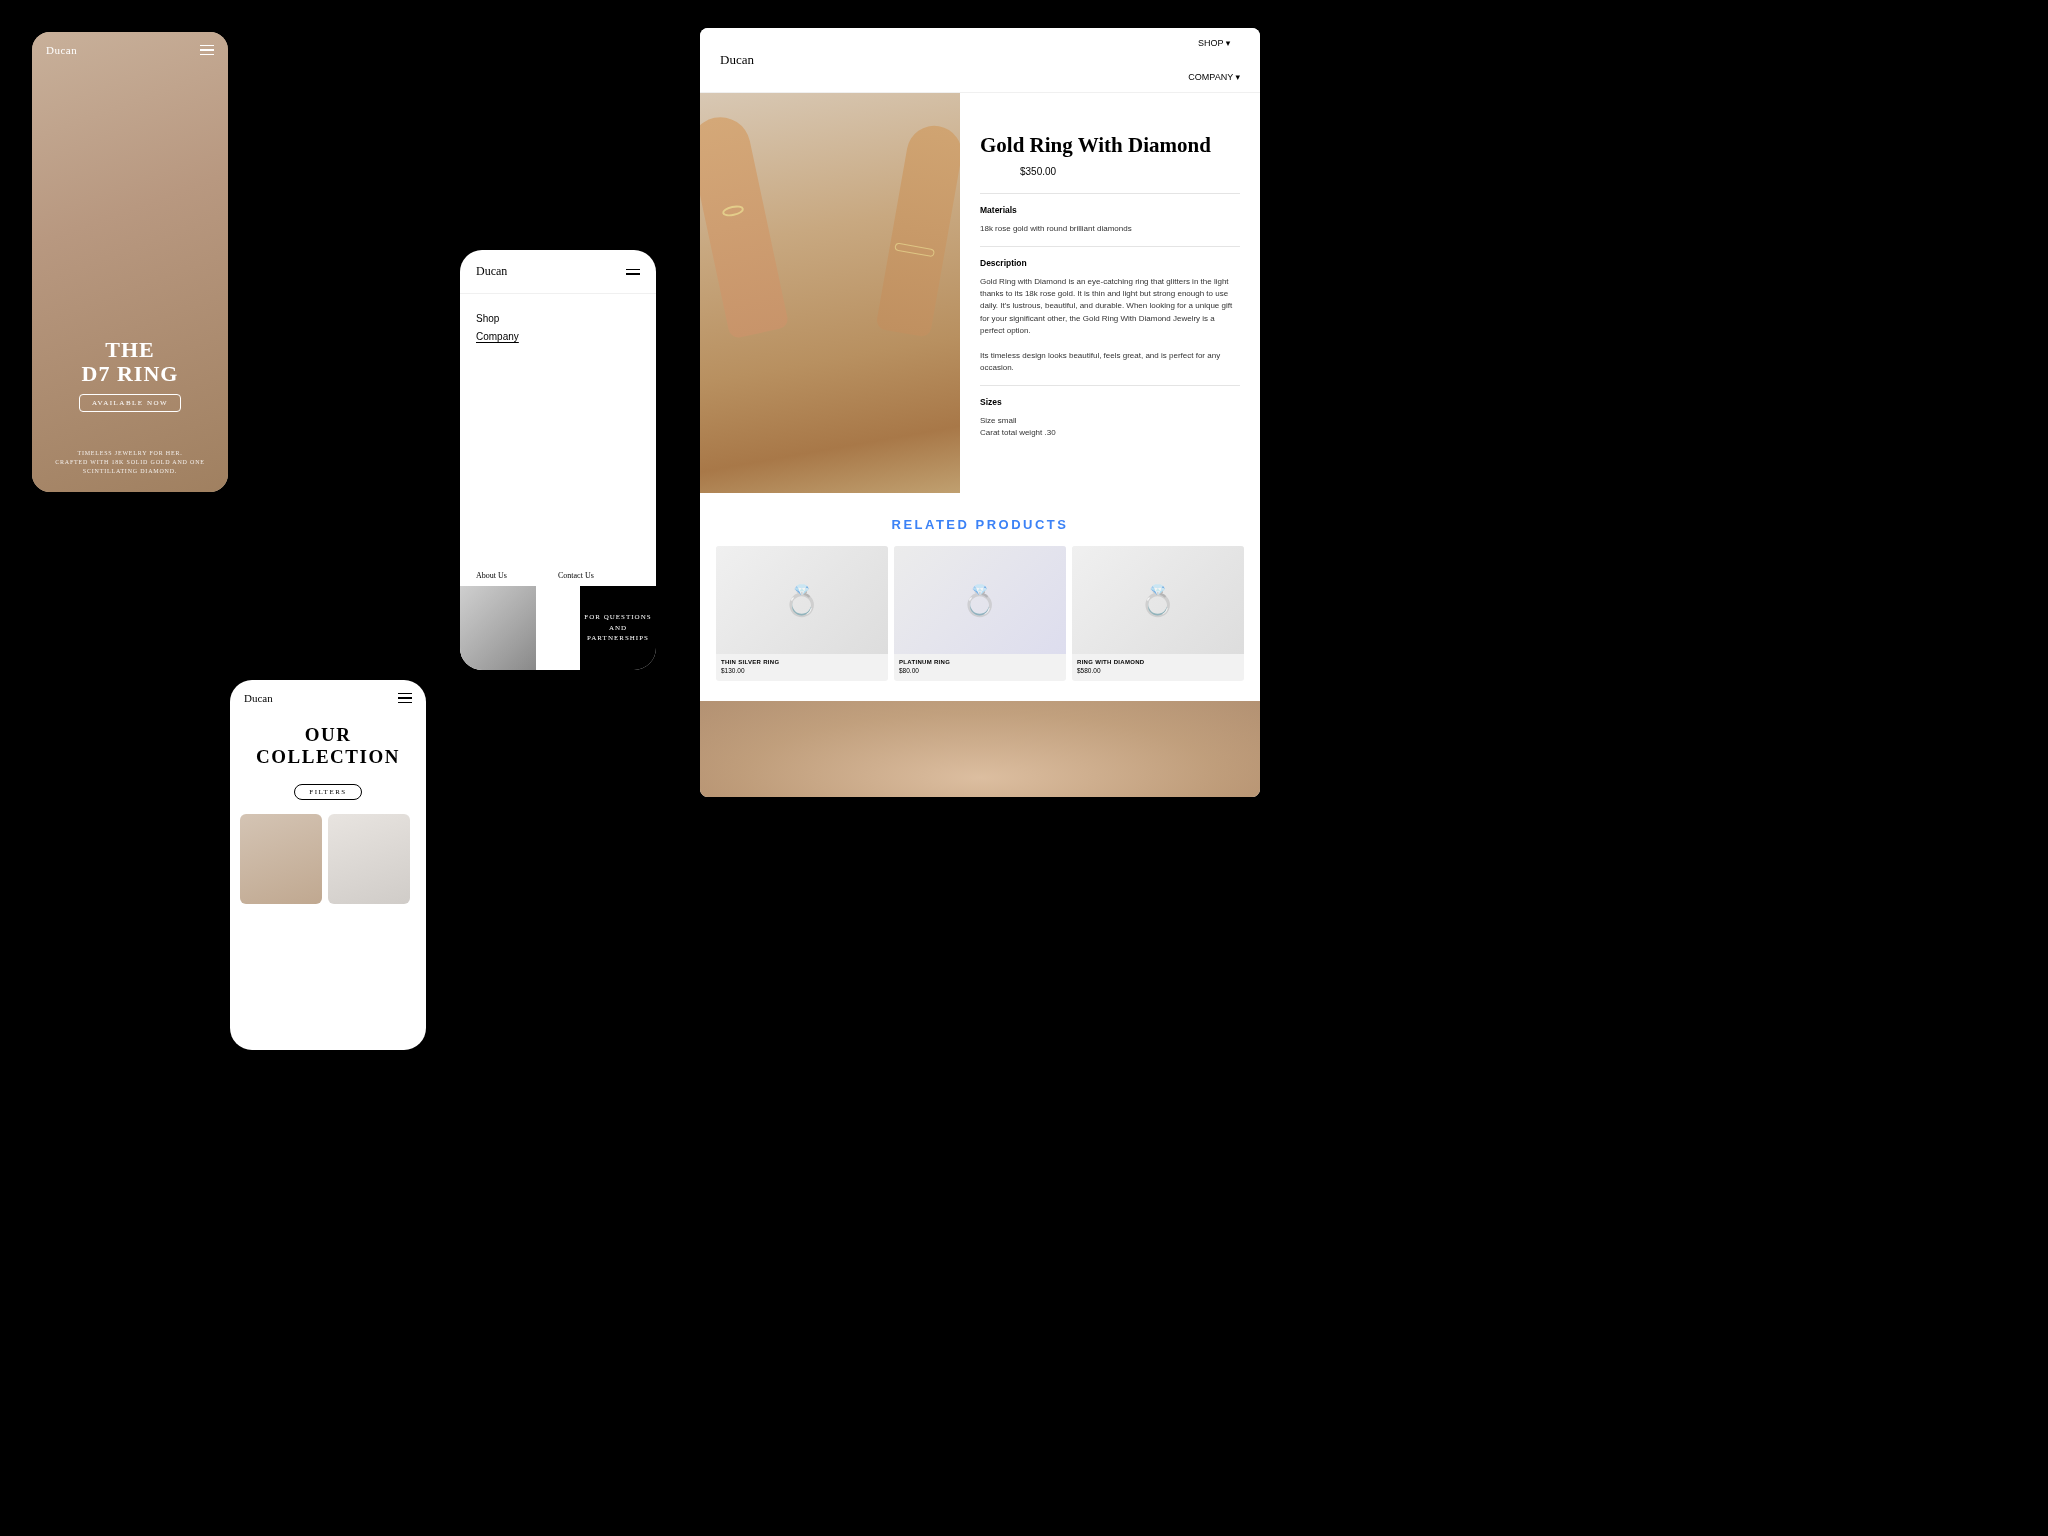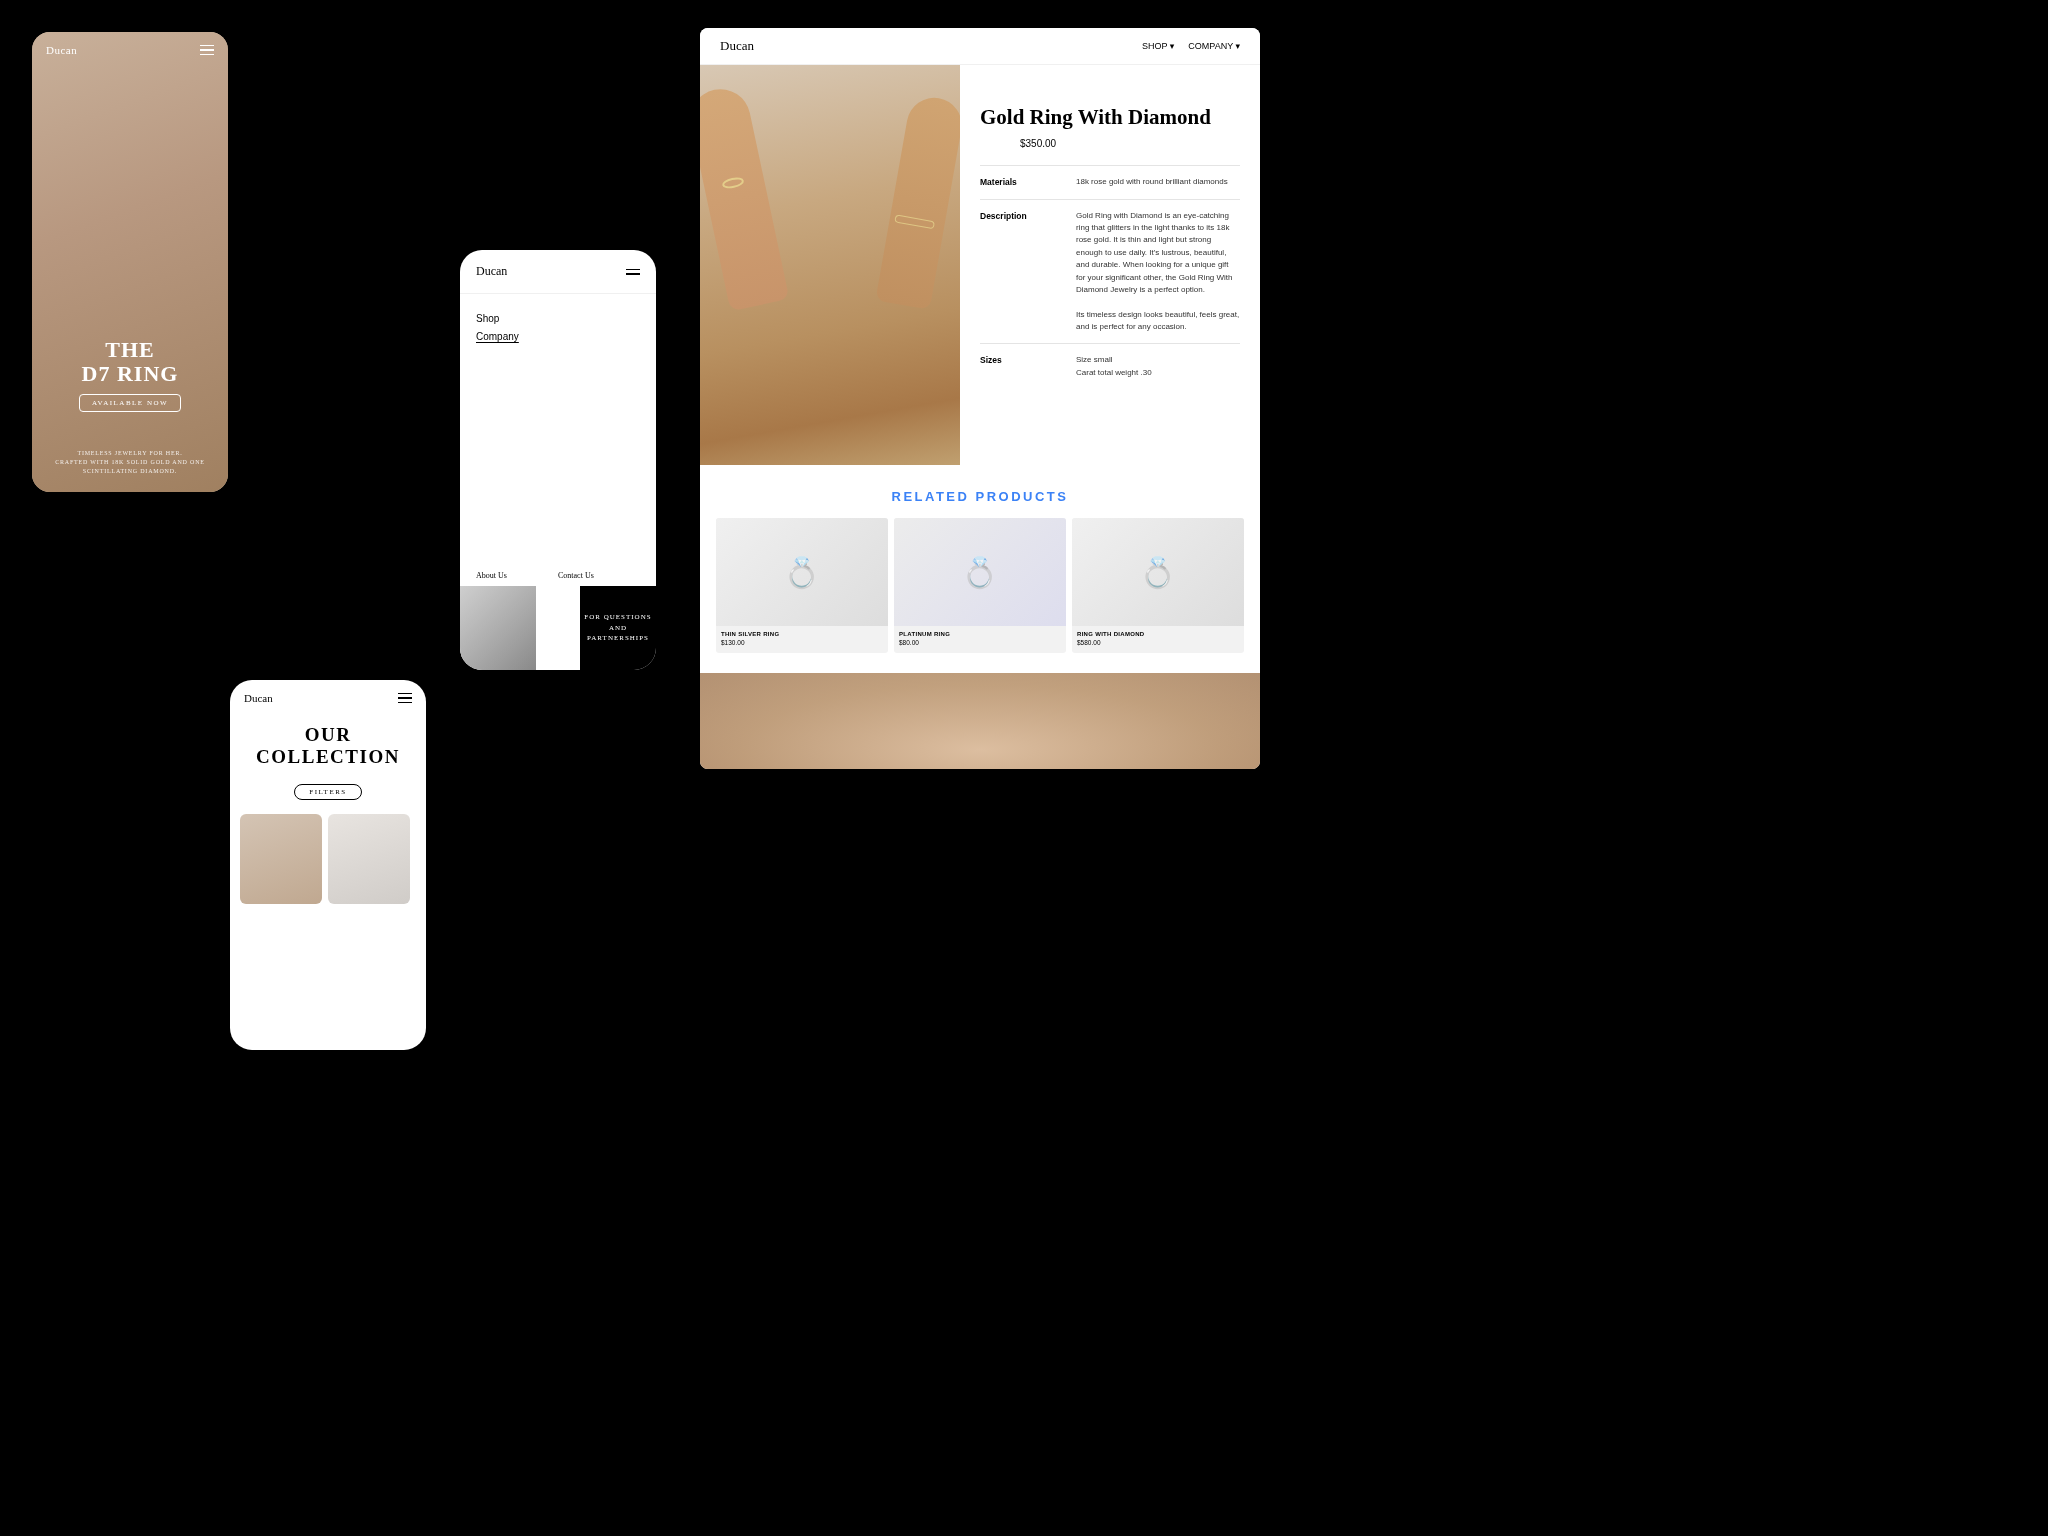--- a/index.html
+++ b/index.html
@@ -289,21 +289,21 @@
     
     .nav-bar {
       display: flex;
       justify-content: space-between;
       align-items: center;
       padding: 10px 20px;
       background: #fff;
       border-bottom: 1px solid #f0f0f0;
     }
     .nav-logo { font-size: 13px; font-family: 'Georgia', serif; }
-    .nav-links { display: flex; gap: 14px; align-items: center; }
+    .nav-links { display: flex; gap: 24px; align-items: center; flex-direction: column; }
     .nav-link { font-size: 9px; font-family: sans-serif; color: #000; }
 
     
     .product-section {
       display: flex;
     }
     .product-hero {
       width: 260px;
       height: 400px;
       background: linear-gradient(170deg, #d8c8b4 0%, #c8a880 35%, #b89060 65%, #a87848 85%, #c0a070 100%);
@@ -374,20 +374,21 @@
       margin-left: 40px;
     }
     .product-details {
       margin-top: 16px;
     }
     .detail-row {
       border-top: 1px solid #e4e4e4;
       padding: 10px 0;
       display: flex;
       gap: 8px;
+      flex-direction: column;
     }
     .detail-label {
       font-size: 8.5px;
       font-weight: 700;
       color: #000;
       font-family: sans-serif;
       width: 88px;
       flex-shrink: 0;
       padding-top: 1px;
     }

